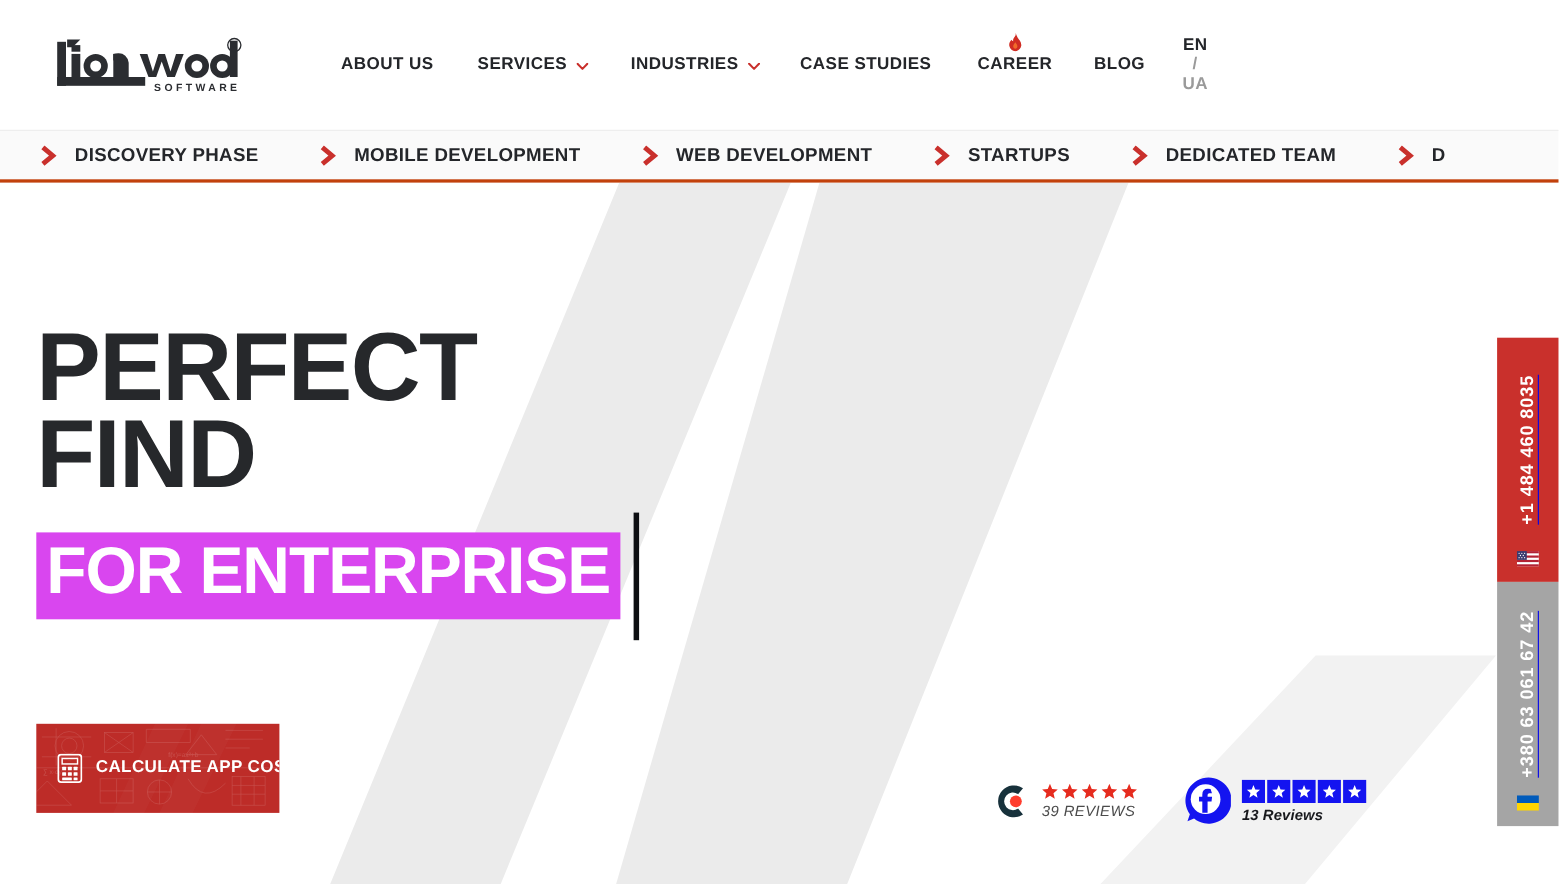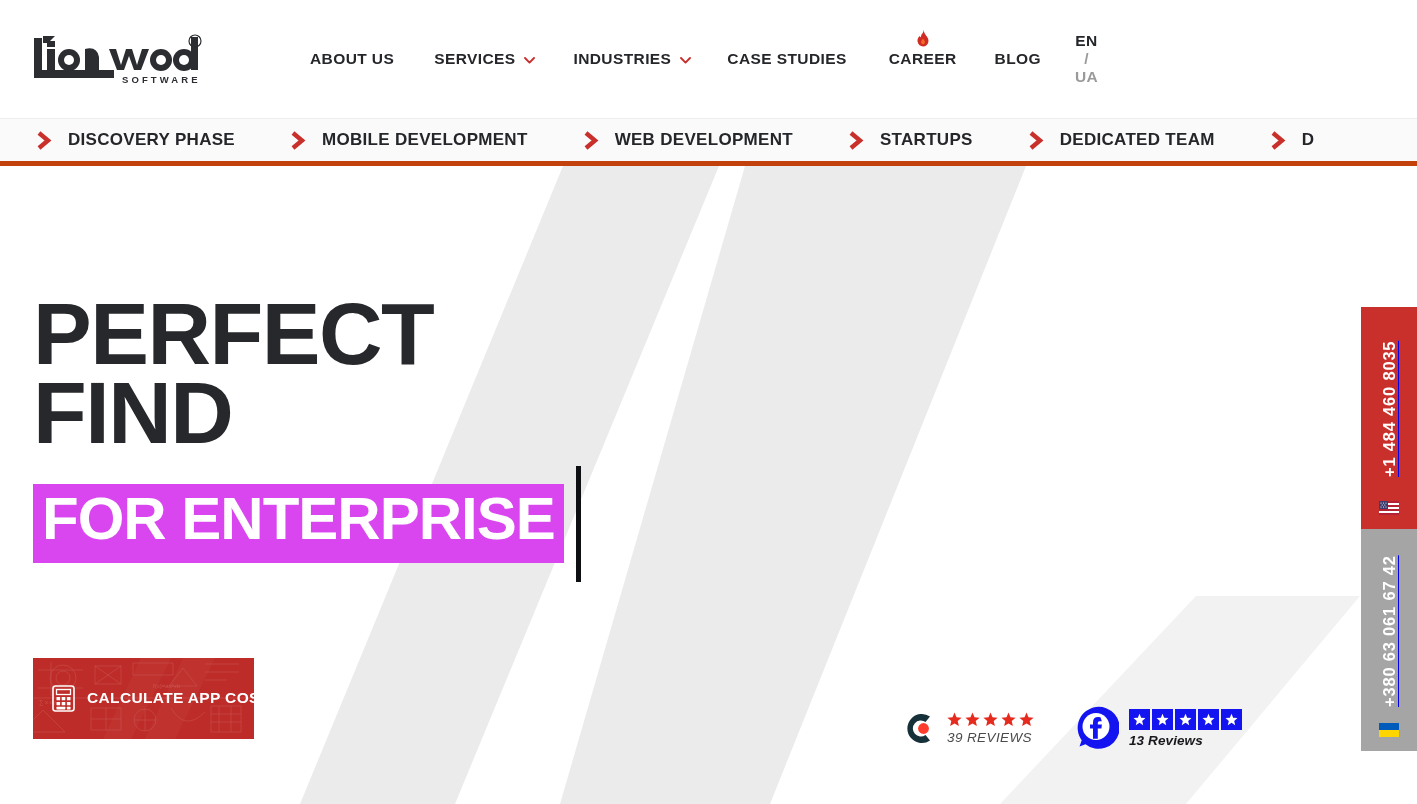--- a/index.html
+++ b/index.html
@@ -37,21 +37,21 @@
     background: #ffffff;
     display: flex;
     align-items: center;
     padding: 0 0 0 0;
   }
 
   .logo-wrap {
     width: 310px;
     display: flex;
     align-items: flex-start;
-    padding-left: 28px;
+    padding-left: 46px;
     flex: none;
   }
   .logo {
     position: relative;
     display: block;
     width: 175px;
     height: 52px;
   }
   .logo svg { display: block; }
 
@@ -120,21 +120,21 @@
     white-space: nowrap;
   }
 
   
   .ticker {
     position: relative;
     z-index: 5;
     height: 48px;
     background: #fafafa;
     border-top: 1px solid #ededed;
-    border-bottom: 5px solid #c2410c;
+    border-bottom: 3px solid #c2410c;
     display: flex;
     align-items: center;
     overflow: hidden;
     white-space: nowrap;
   }
   .ticker-item {
     display: flex;
     align-items: center;
     gap: 16px;
     margin-right: 55px;

